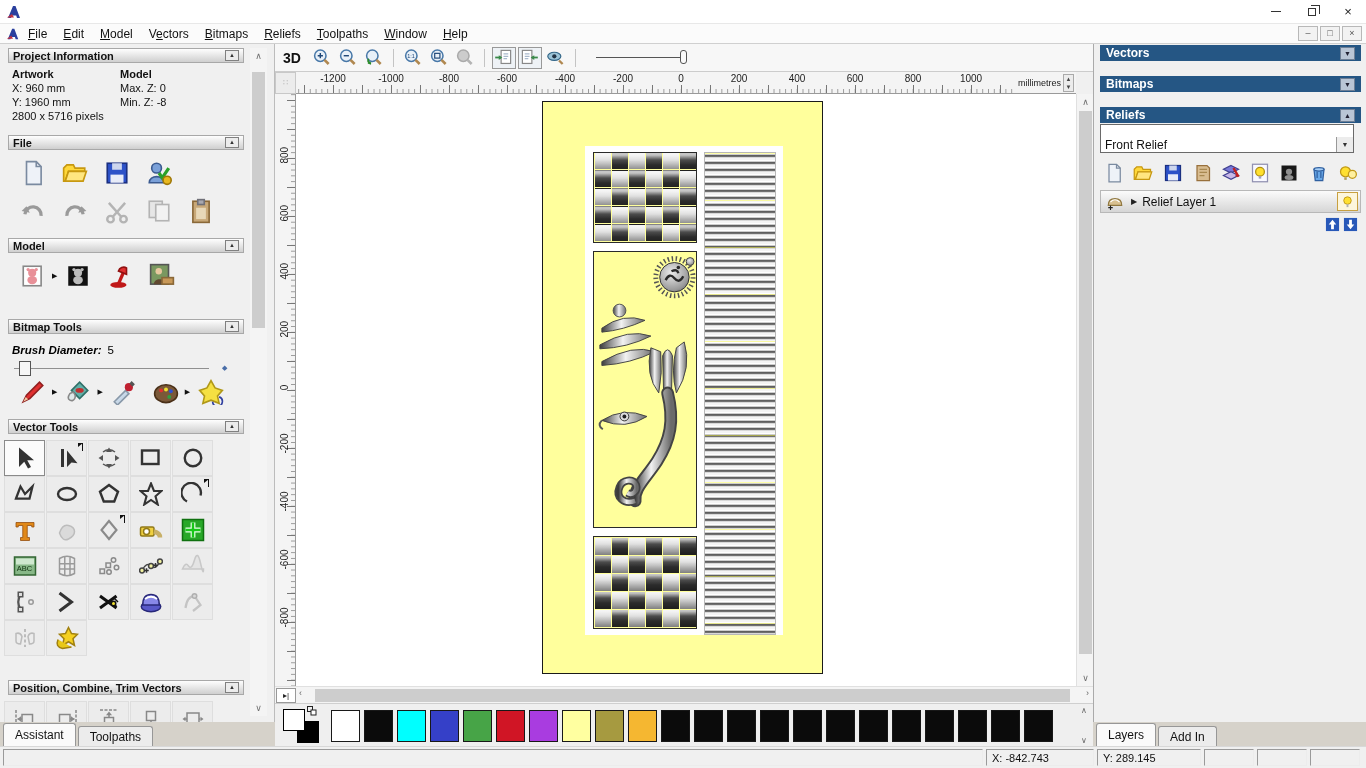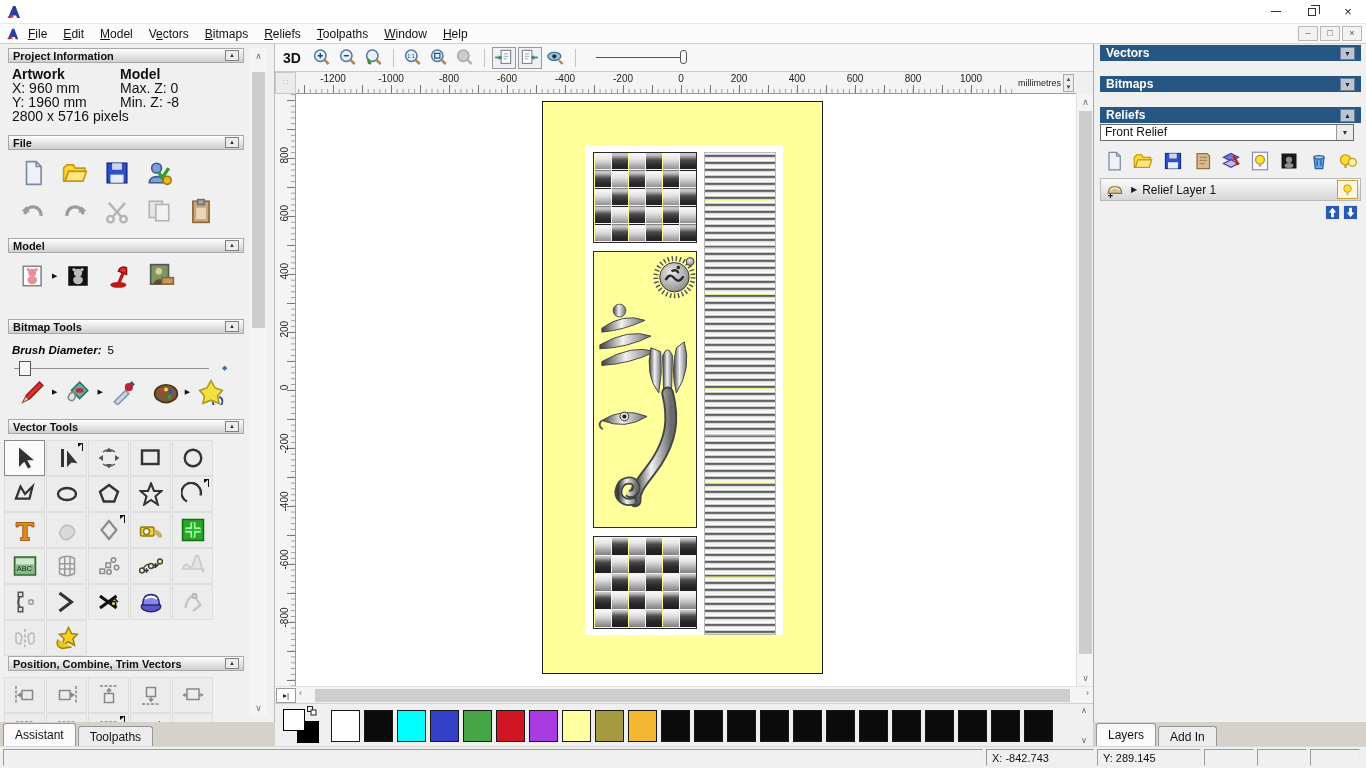--- a/index.html
+++ b/index.html
@@ -15,21 +15,21 @@
   .glyph-restore::before{content:'';position:absolute;left:2px;top:-4px;width:8px;height:8px;border:1px solid #333;border-left:none;border-bottom:none}
   
   .menubar{position:absolute;left:0;top:24px;width:1366px;height:20px;background:#fbfbfb;border-bottom:1px solid #d0d0d0;display:flex;align-items:center;font-size:12px}
   .menu-item{padding:2px 8px;color:#111;cursor:default}
   .mdi-controls{margin-left:auto;display:flex;margin-right:4px}
   .mdi-btn{width:20px;height:15px;border:1px solid #b8b8b8;background:#f2f2f2;color:#555;font-size:9px;line-height:13px;text-align:center;margin-left:2px}
   
   .assistant-panel{position:absolute;left:0;top:44px;width:275px;height:678px;background:#f0f0f0;border-right:1px solid #bcbcbc;overflow:hidden}
   .section-header{margin:4px 30px 0 8px;height:15px;background:linear-gradient(#fefefe,#cfcfcf);border:1px solid #a8a8a8;display:flex;align-items:center;font-size:11px;font-weight:bold;padding:0 4px;color:#111}
   .collapse-btn{margin-left:auto;width:14px;height:11px;background:#ececec;border:1px solid #808080;font-size:6px;line-height:9px;text-align:center;color:#333}
-  .pi-grid{margin:4px 8px 0 12px;font-size:14px;color:#111;line-height:14px}
+  .pi-grid{margin:4px 8px 0 12px;font-size:11px;color:#111;line-height:14px}
   .pi-row{display:flex}
   .pi-col1{width:108px}
   .pi-bold{font-weight:bold}
   .icon-row{display:flex;align-items:center;margin:8px 0 0 18px}
   .ibtn{width:30px;height:30px;display:flex;align-items:center;justify-content:center;margin-right:12px}
   .ibtn svg{width:26px;height:26px}
   .flyout-arrow{font-size:7px;color:#111;margin:0 6px 0 -8px}
   .brush-label{margin:10px 0 0 12px;font-size:11.5px;font-style:italic;font-weight:bold}
   .brush-val{font-style:normal;font-weight:normal;margin-left:6px}
   .slider-line{position:relative;height:1px;background:#909090;width:195px;margin:12px 0 2px 14px}
@@ -94,21 +94,21 @@
   .checker.bottom{top:434px;height:93px}
   .stripes{position:absolute;left:161px;top:50px;width:72px;height:483px;border:1px solid #b8b8b8;background-image:
      repeating-linear-gradient(180deg,rgba(255,255,60,0.45) 0 1px,rgba(0,0,0,0) 1px 47px),
      repeating-linear-gradient(180deg,#ffffff 0 1px,#9a9a9a 2px,#242424 3px,#bdbdbd 4px,#f4f4f4 5px,#f4f4f4 7px)}
   .floral{position:absolute;left:50px;top:149px;width:104px;height:277px;background:#ffff9c;border:1px solid #2a2a2a}
   .floral svg{width:100%;height:100%}
   
   .right-panel{position:absolute;left:1093px;top:44px;width:273px;height:678px;background:#f0f0f0;border-left:1px solid #aaaaaa}
   .rp-header{margin:1px 5px 0 6px;height:16px;background:#255684;color:#fff;font-weight:bold;font-size:12px;display:flex;align-items:center;padding:0 6px}
   .rp-btn{margin-left:auto;width:15px;height:13px;background:#b9c5d5;border:1px solid #6e7f95;color:#223;font-size:7px;line-height:11px;text-align:center}
-  .combo{margin:1px 12px 0 6px;height:17px;border:1px solid #6a6a6a;background:#fff;display:flex;align-items:flex-start;font-size:12px;padding-left:4px;color:#111}
+  .combo{margin:1px 12px 0 6px;height:29px;border:1px solid #6a6a6a;background:#fff;display:flex;align-items:flex-end;font-size:12px;padding-left:4px;color:#111}
   .combo-arrow{margin-left:auto;width:17px;height:15px;background:#ececec;border-left:1px solid #999;text-align:center;font-size:7px;line-height:15px;color:#333}
   .rp-toolbar{display:flex;margin:9px 0 0 9px}
   .rp-toolbar .ibtn{width:23px;height:22px;margin-right:7px}
   .rp-toolbar .ibtn svg{width:20px;height:20px}
   .layer-row{margin:6px 5px 0 6px;height:23px;background:linear-gradient(#fbfbfb,#d6d6d6);border:1px solid #b8b8b8;display:flex;align-items:center;font-size:12px;color:#111}
   .layer-icon{width:20px;height:18px;margin-left:4px}
   .layer-expander{font-size:8px;color:#222;margin:0 5px 0 6px}
   .bulb-box{margin-left:auto;width:21px;height:19px;border:1px solid #c8a040;background:#fdf6dc;margin-right:2px;display:flex;align-items:center;justify-content:center}
   .bulb-box svg{width:15px;height:15px}
   .updown{display:flex;justify-content:flex-end;margin:4px 8px 0 0}
@@ -523,21 +523,21 @@
         </span>
         <span class="tool">
           <svg viewBox="0 0 16 16">
             <path d="M9 1l2 4 4 .5-3 3 1 4.5-4-2.5-4 2.5 1-4.5-3-3L7 5z" fill="#f5d020" stroke="#a08010"></path>
             <path d="M2 9q-2 5 3 6l6-1" fill="#e8c818" stroke="#a08010"></path>
           </svg>
         </span>
       </div>
     </div>
 
-  <div class="section-header" style="margin-top:0">
+  <div class="section-header" style="margin-top:24px">
     <span>Position, Combine, Trim Vectors</span>
     <span class="collapse-btn">▲</span>
   </div>
   <div id="pos-rows" style="margin-top:6px">
       <div class="tool-row">
         <span class="tool">
           <svg viewBox="0 0 16 16">
             <path d="M2 2v12" stroke="#888" stroke-dasharray="2 1"></path>
             <rect x="6" y="5" width="7" height="6" fill="#ececec" stroke="#888"></rect>
             <path d="M6 8H3" stroke="#888"></path>

